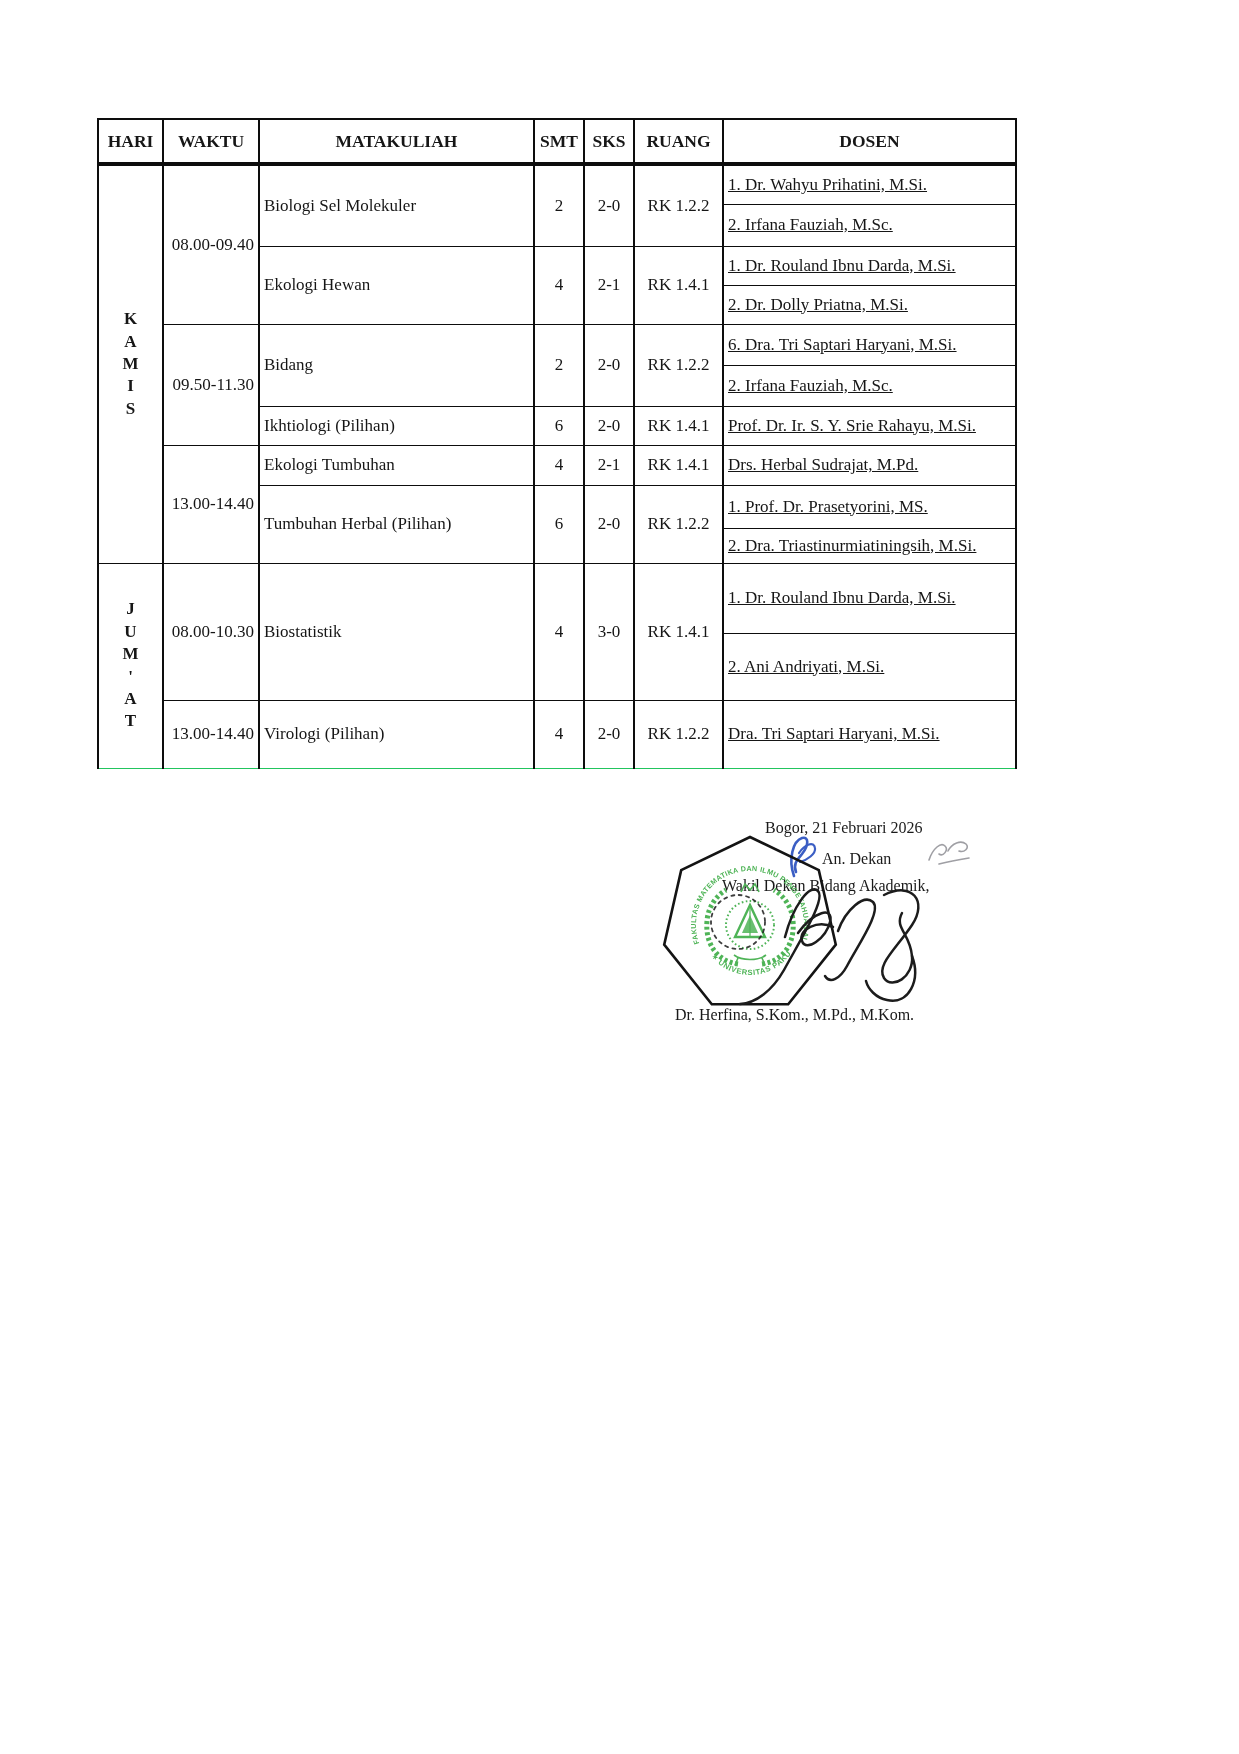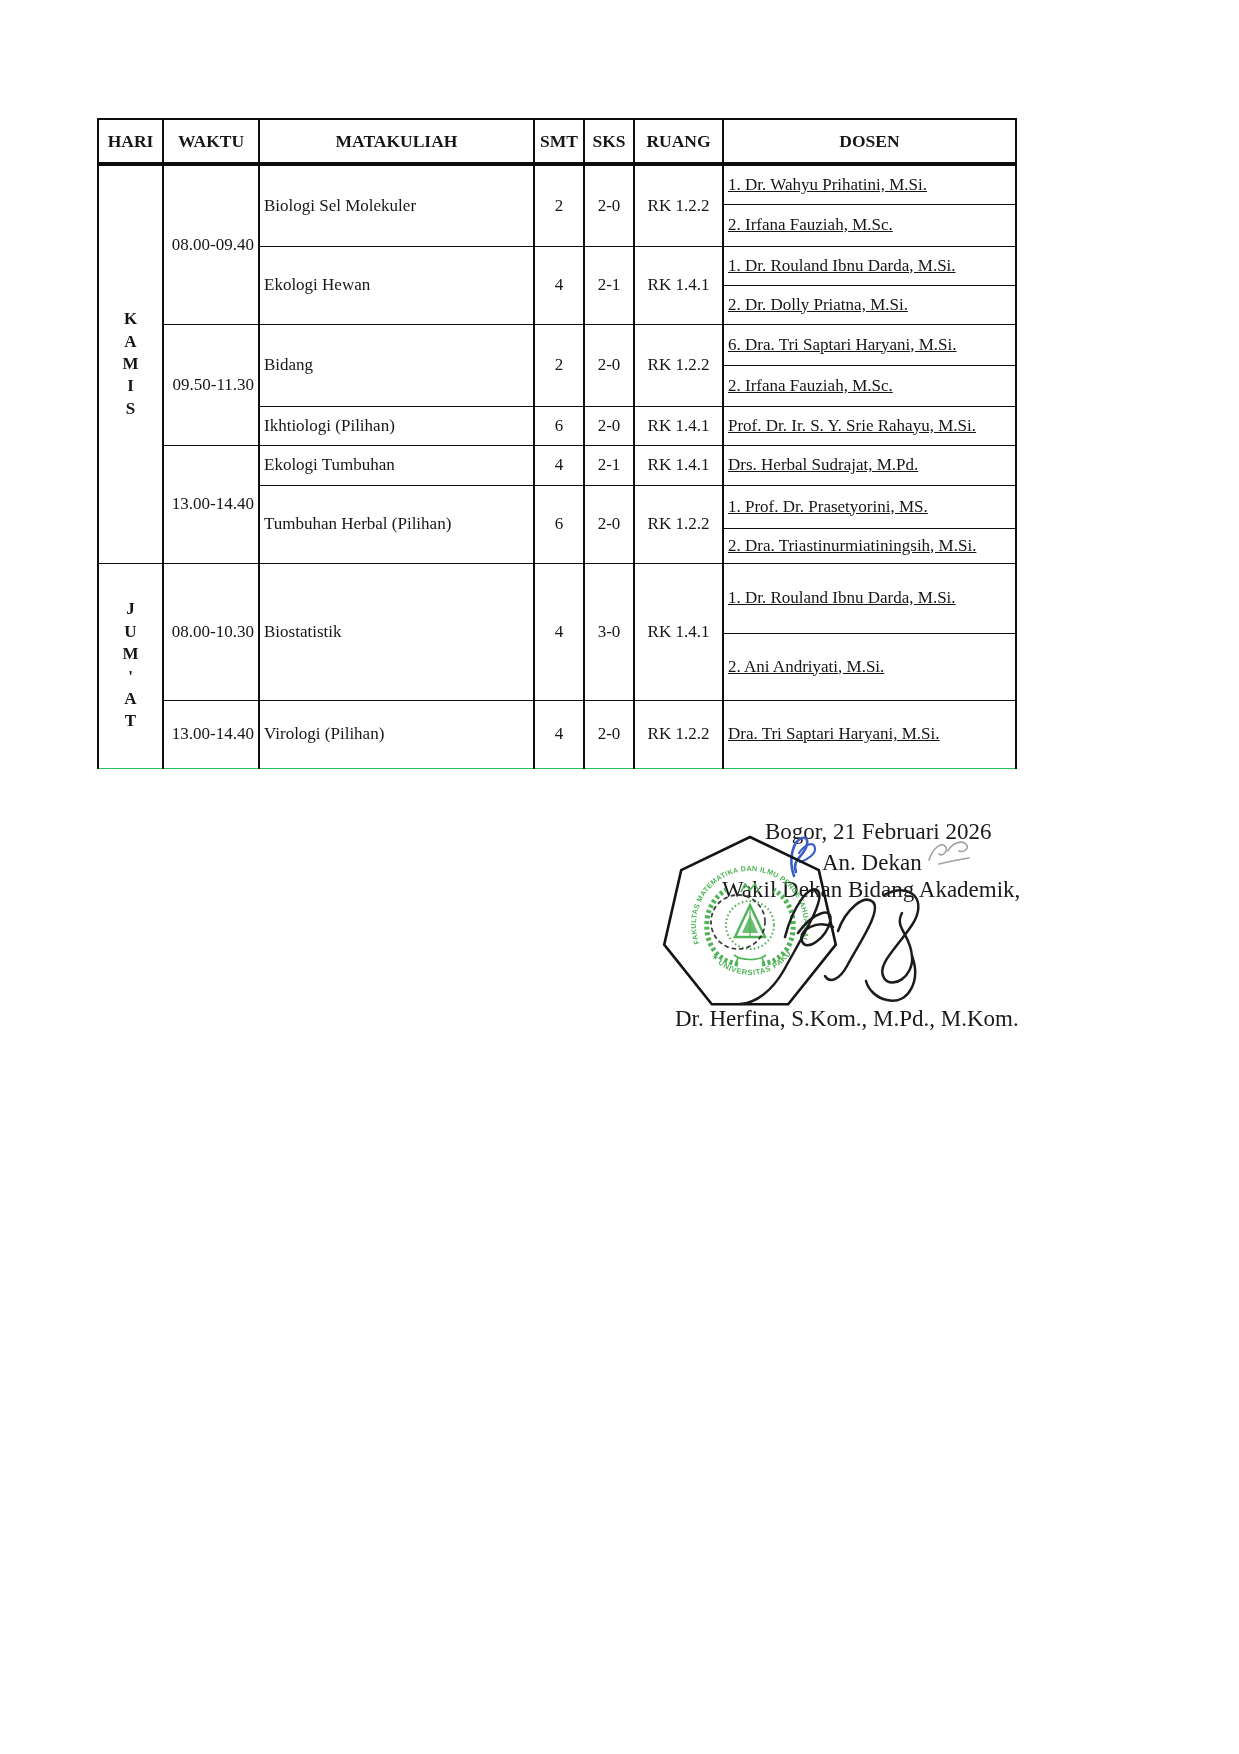--- a/index.html
+++ b/index.html
@@ -43,21 +43,21 @@
   td.c-waktu{text-align:right;}
   td.c-mata{padding-left:6px;text-align:left;margin-left:48px;}
   td.c-smt,td.c-sks{text-align:center;}
   td.c-ruang{text-align:center;}
   td.c-dosen{padding-left:6px;text-align:left;text-decoration:underline;}
   td.bt2{border-top:2px solid #0d0d0d;}
   td.bt3{border-top:3px solid #0d0d0d;}
   td.bt5{border-top:5px solid #0d0d0d;}
 
   
-  .sig-text{position:absolute;font-size:23px;color:#1a1a1a;white-space:nowrap;}
+  .sig-text{position:absolute;font-size:16px;color:#1a1a1a;white-space:nowrap;}
   #sig-place{left:765px;top:819px;}
   #sig-an{left:822px;top:850px;}
   #sig-position{left:722px;top:877px;}
   #sig-name{left:675px;top:1006px;}
 
   .abs{position:absolute;}
 </style>
 </head>
 <body>
 

